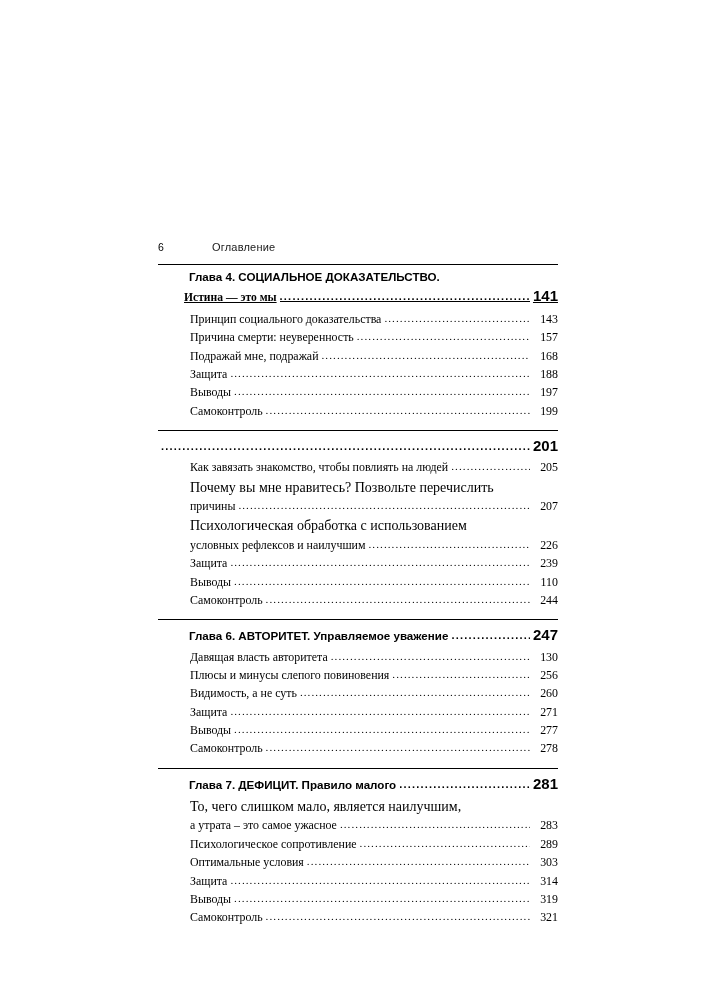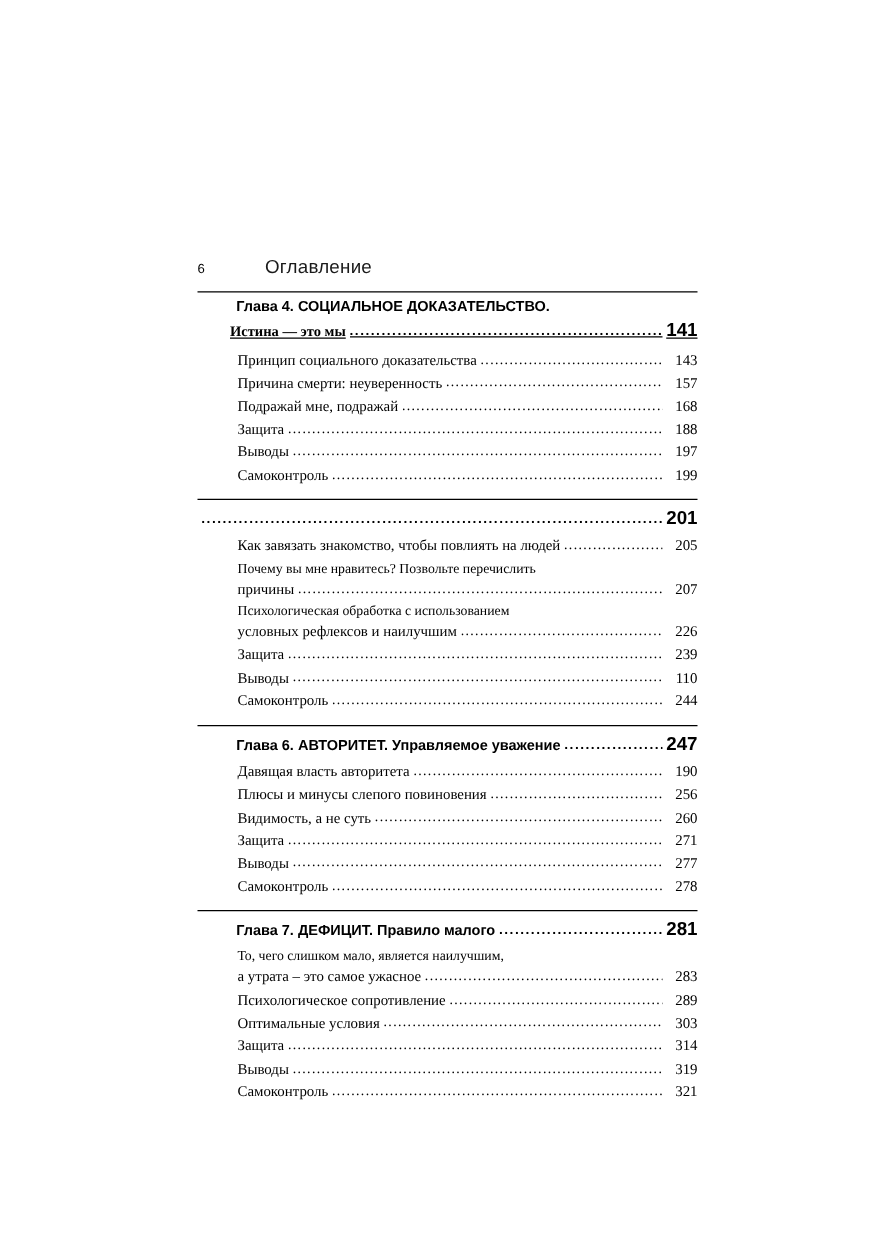--- a/index.html
+++ b/index.html
@@ -36,22 +36,23 @@
     font-family: "Liberation Sans", sans-serif;
     font-size: 10px;
     letter-spacing: 0.2px;
     margin-bottom: 11px;
   }
   .running-head .folio {
     width: 54px;
     font-size: 10.5px;
   }
   .running-head .rh-title {
-    font-size: 15px;
+    font-size: 11px;
     color: #1a1a1a;
+    margin-top: 36px;
   }
 
   
   .chapter-group {
     margin-bottom: 0;
   }
   .chapter-rule {
     border-top: 1.6px solid #000;
     margin: 0;
   }
@@ -128,21 +129,21 @@
   .entry .e-page {
     width: 26px;
     text-align: right;
     flex: 0 0 auto;
     font-size: 11.9px;
   }
   
   .entry-first {
     display: flex;
     padding-left: 32px;
-    font-size: 11px;
+    font-size: 14px;
     line-height: 1.46;
   }
   .entry-first .e-text { white-space: nowrap; }
 </style>
 </head>
 <body>
 
 <div class="page">
   <div class="content">
 
@@ -245,21 +246,21 @@
       <div class="chapter-rule"></div>
       <div class="chapter-line">
         <span class="ch-text">Глава 6. АВТОРИТЕТ. Управляемое уважение</span>
         <span class="chapter-dots">...............................................................................................</span>
         <span class="chapter-page">247</span>
       </div>
       <div class="chapter-body">
         <div class="entry">
           <span class="e-text">Давящая власть авторитета</span>
           <span class="e-dots">...............................................................................................</span>
-          <span class="e-page">190</span>
+          <span class="e-page">130</span>
         </div>
         <div class="entry">
           <span class="e-text">Плюсы и минусы слепого повиновения</span>
           <span class="e-dots">...............................................................................................</span>
           <span class="e-page">256</span>
         </div>
         <div class="entry">
           <span class="e-text">Видимость, а не суть</span>
           <span class="e-dots">...............................................................................................</span>
           <span class="e-page">260</span>

